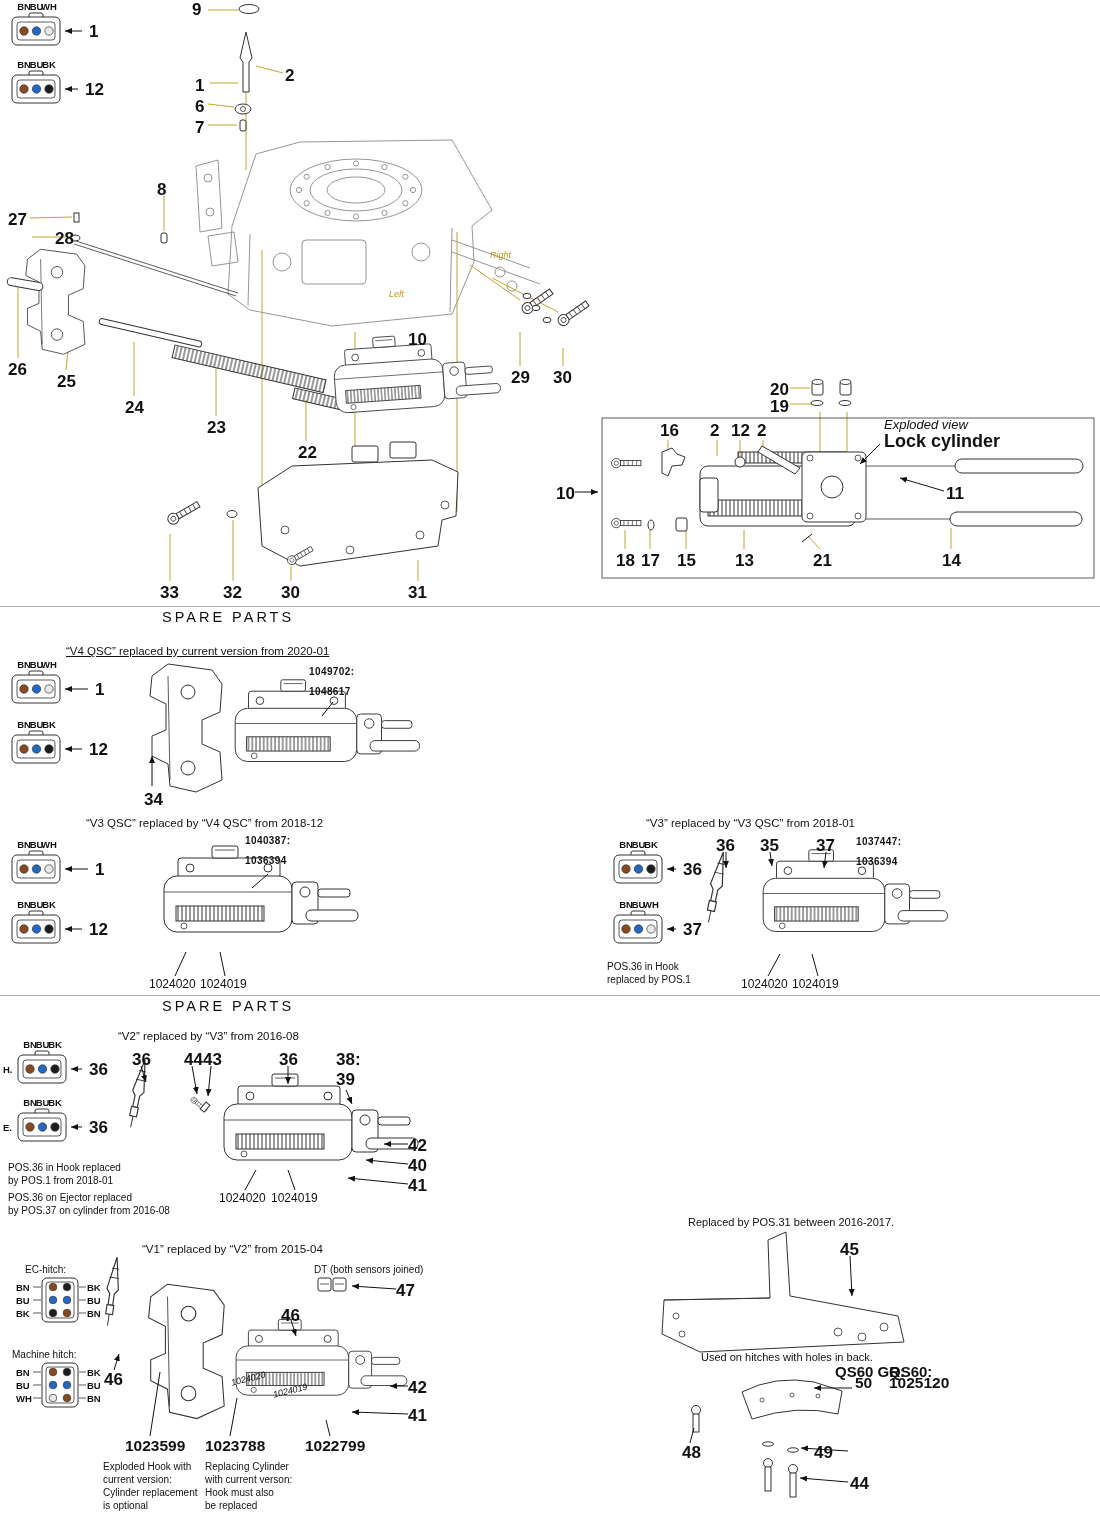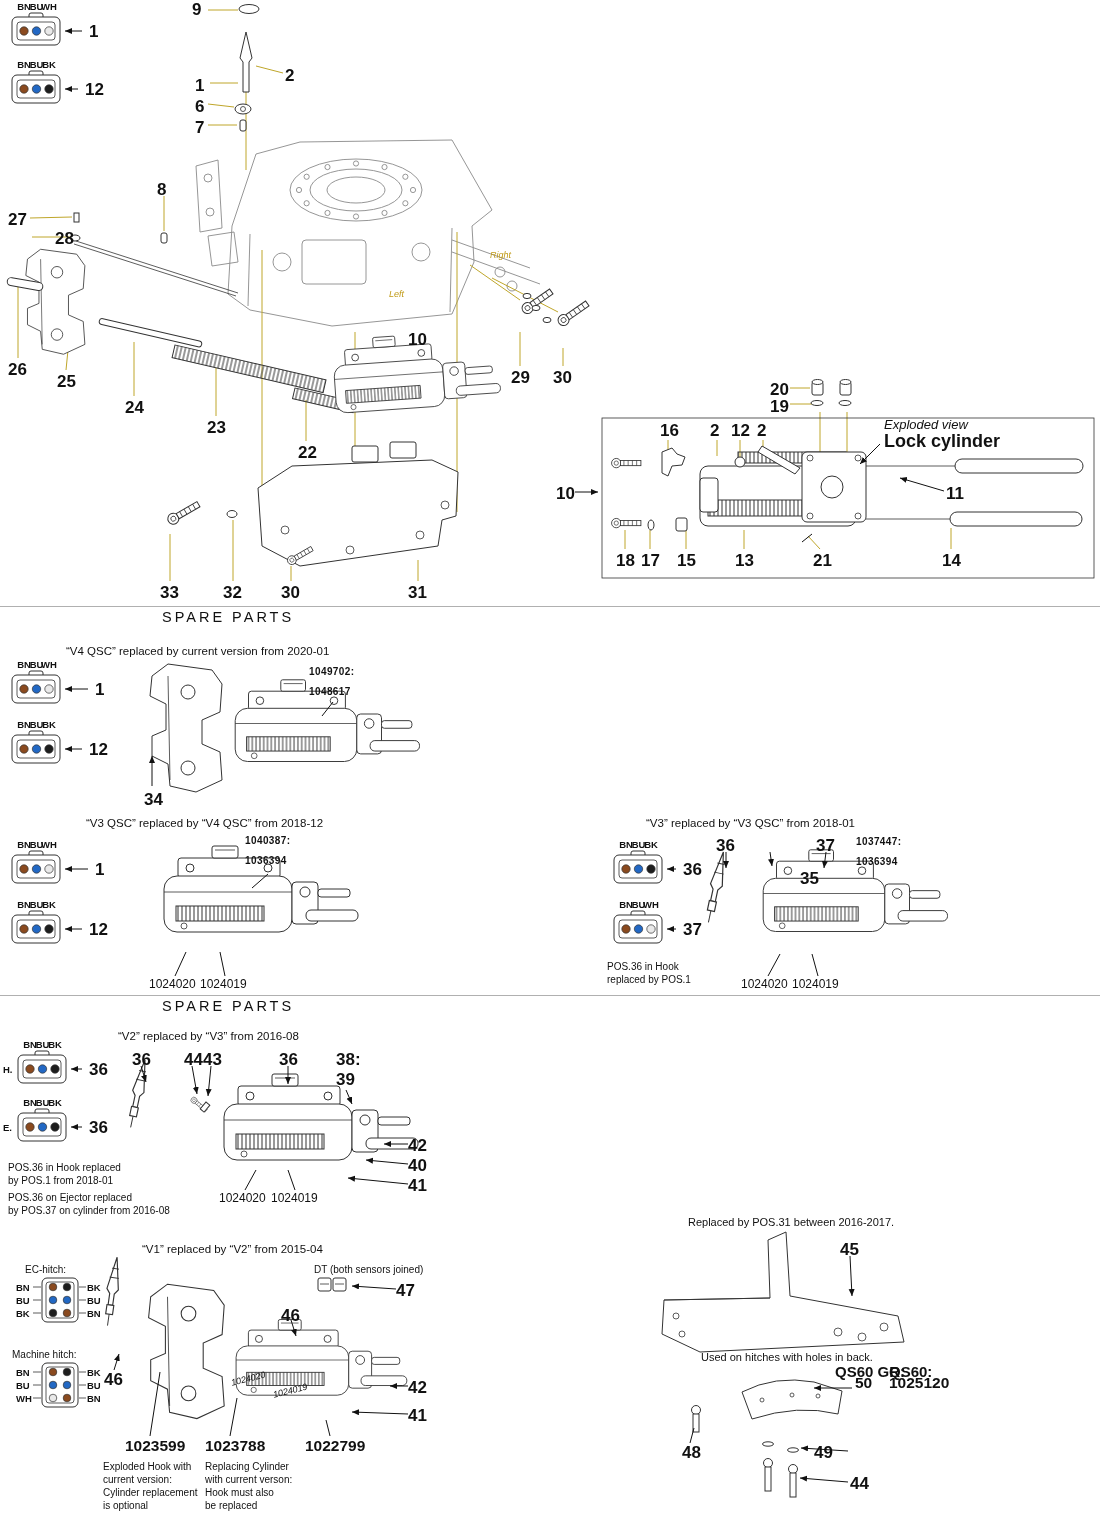--- a/index.html
+++ b/index.html
@@ -525,32 +525,32 @@
     <div class="txt co" style="left: 641px; top: 551px;">17</div>
     <div class="txt co" style="left: 677px; top: 551px;">15</div>
     <div class="txt co" style="left: 735px; top: 551px;">13</div>
     <div class="txt co" style="left: 813px; top: 551px;">21</div>
     <div class="txt co" style="left: 942px; top: 551px;">14</div>
     <div class="txt co" style="left: 160px; top: 583px;">33</div>
     <div class="txt co" style="left: 223px; top: 583px;">32</div>
     <div class="txt co" style="left: 281px; top: 583px;">30</div>
     <div class="txt co" style="left: 408px; top: 583px;">31</div>
     <div class="txt hd" style="left: 162px; top: 609px;">SPARE PARTS</div>
-    <div class="txt cap" style="left: 66px; top: 645px;">“V4 QSC” replaced by current version from 2020-01</div>
+    <div class="txt cap" style="left: 66px; top: 645px; text-decoration: underline;">“V4 QSC” replaced by current version from 2020-01</div>
     <div class="txt pn" style="left: 309px; top: 666px;">1049702:</div>
     <div class="txt pn" style="left: 309px; top: 686px;">1048617</div>
     <div class="txt co" style="left: 144px; top: 790px;">34</div>
     <div class="txt cap" style="left: 86px; top: 817px;">“V3 QSC” replaced by “V4 QSC” from 2018-12</div>
     <div class="txt pn" style="left: 245px; top: 835px;">1040387:</div>
     <div class="txt pn" style="left: 245px; top: 855px;">1036394</div>
     <div class="txt sm" style="left: 149px; top: 977px;">1024020</div>
     <div class="txt sm" style="left: 200px; top: 977px;">1024019</div>
     <div class="txt cap" style="left: 646px; top: 817px;">“V3” replaced by “V3 QSC” from 2018-01</div>
     <div class="txt co" style="left: 716px; top: 836px;">36</div>
-    <div class="txt co" style="left: 800px; top: 836px; margin-top: 33px;">35</div>
+    <div class="txt co" style="left: 760px; top: 836px;">35</div>
     <div class="txt co" style="left: 816px; top: 836px;">37</div>
     <div class="txt pn" style="left: 856px; top: 836px;">1037447:</div>
     <div class="txt pn" style="left: 856px; top: 856px;">1036394</div>
     <div class="txt nt" style="left: 607px; top: 960px;">POS.36 in Hook
 replaced by POS.1</div>
     <div class="txt sm" style="left: 741px; top: 977px;">1024020</div>
     <div class="txt sm" style="left: 792px; top: 977px;">1024019</div>
     <div class="txt hd" style="left: 162px; top: 998px;">SPARE PARTS</div>
     <div class="txt cap" style="left: 118px; top: 1030px;">“V2” replaced by “V3” from 2016-08</div>
     <div class="txt co" style="left: 132px; top: 1050px;">36</div>

